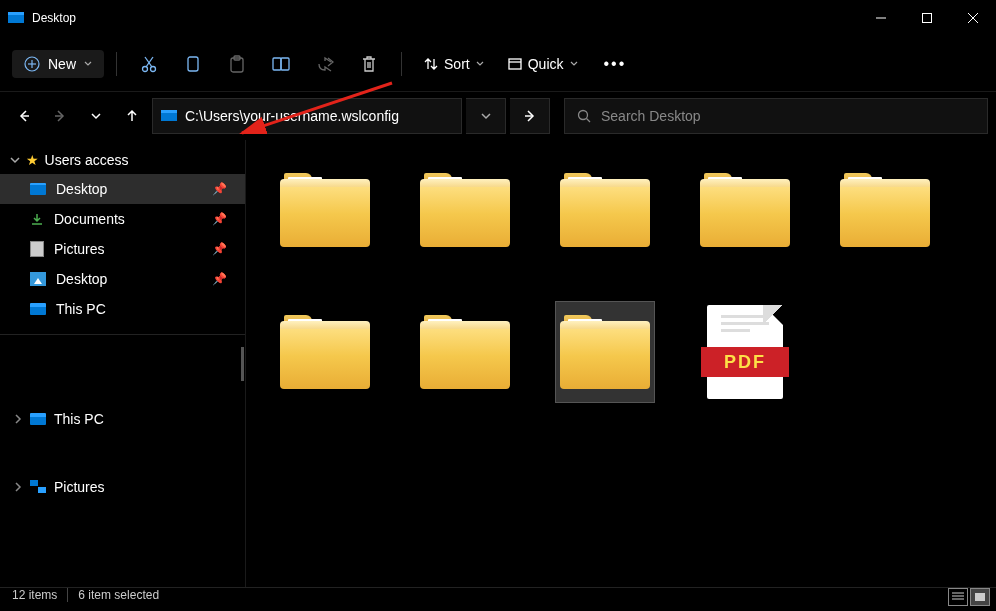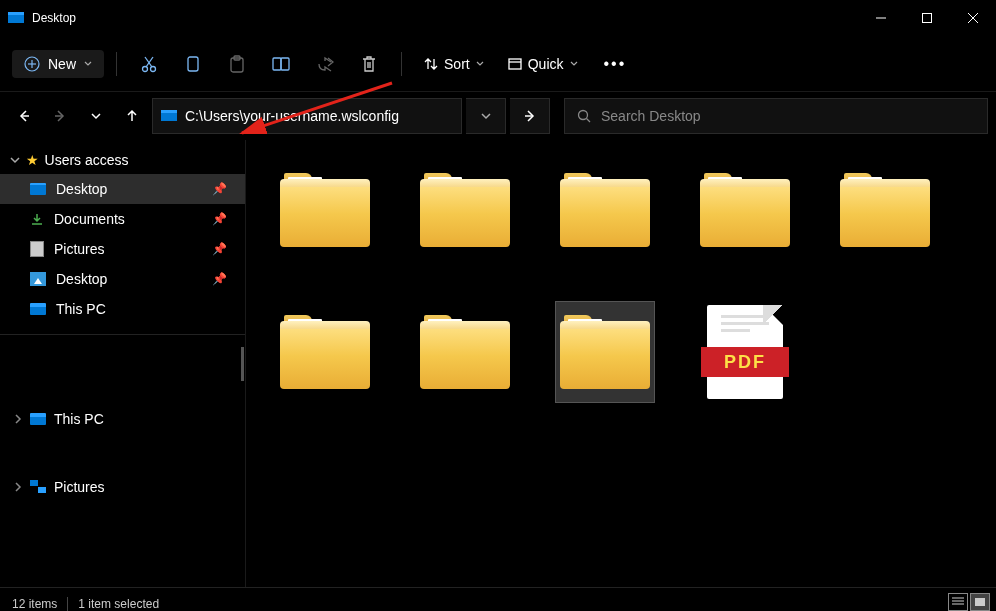--- a/index.html
+++ b/index.html
@@ -65,21 +65,21 @@
     
     .pdf-icon { width: 76px; height: 94px; position: relative; }
     .pdf-page { position: absolute; inset: 0; background: #fff; border-radius: 2px; }
     .pdf-fold { position: absolute; right: 0; top: 0; width: 20px; height: 20px; background: linear-gradient(135deg, #ddd 0%, #ddd 50%, transparent 50%); }
     .pdf-corner { position: absolute; right: 0; top: 0; width: 0; height: 0; border-left: 20px solid transparent; border-top: 20px solid #000; }
     .pdf-lines { position: absolute; top: 10px; left: 14px; right: 14px; }
     .pdf-lines span { display: block; height: 3px; background: #ddd; margin-bottom: 4px; }
     .pdf-band { position: absolute; left: -6px; right: -6px; top: 42px; height: 30px; background: #cc2127; color: #fde047; font-weight: 700; font-size: 18px; display: flex; align-items: center; justify-content: center; letter-spacing: 2px; }
 
     
-    .status-bar { position: absolute; left: 0; right: 0; bottom: 0; height: 24px; background: #000; border-top: 1px solid #222; display: flex; align-items: flex-end; padding: 0 12px; color: #ccc; font-size: 12px; gap: 10px; }
+    .status-bar { position: absolute; left: 0; right: 0; bottom: 0; height: 24px; background: #000; border-top: 1px solid #222; display: flex; align-items: flex-start; padding: 0 12px; color: #ccc; font-size: 12px; gap: 10px; }
     .status-sep { width: 1px; height: 14px; background: #444; }
     .vbtns { position: absolute; right: 6px; display: flex; gap: 2px; }
     .vbtn { width: 20px; height: 18px; border: 1px solid #888; display: flex; align-items: center; justify-content: center; }
     .vbtn.active { background: #444; }
 
     
     .arrow-anno { position: absolute; left: 232px; top: 78px; pointer-events: none; }
 
     .star { color: #ffcc33; }
     .icon-desktop { width: 16px; height: 12px; background: #0078d4; display:inline-block; border-radius:1px; border-top: 2px solid #29a0ff; }
@@ -388,21 +388,21 @@
           <div class="pdf-band">PDF</div>
         </div>
       </div>
     </div>
   </div>
 </div>
 
 <div class="status-bar">
   <span>12 items</span>
   <div class="status-sep"></div>
-  <span>1 item selected</span>
+  <span>6 item selected</span>
   <div class="vbtns">
     <div class="vbtn">
         <svg width="12" height="10" viewBox="0 0 12 10" stroke="#ccc" stroke-width="1">
           <line x1="0" y1="1" x2="12" y2="1"></line>
           <line x1="0" y1="4" x2="12" y2="4"></line>
           <line x1="0" y1="7" x2="12" y2="7"></line>
         </svg>
       </div>
     <div class="vbtn active">
         <svg width="12" height="10" viewBox="0 0 12 10" fill="#ccc">

